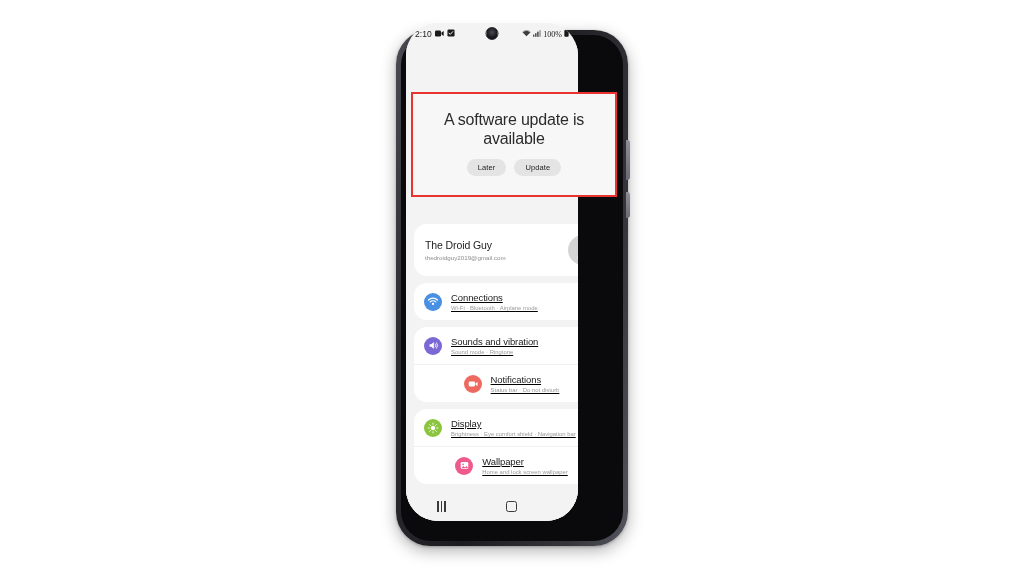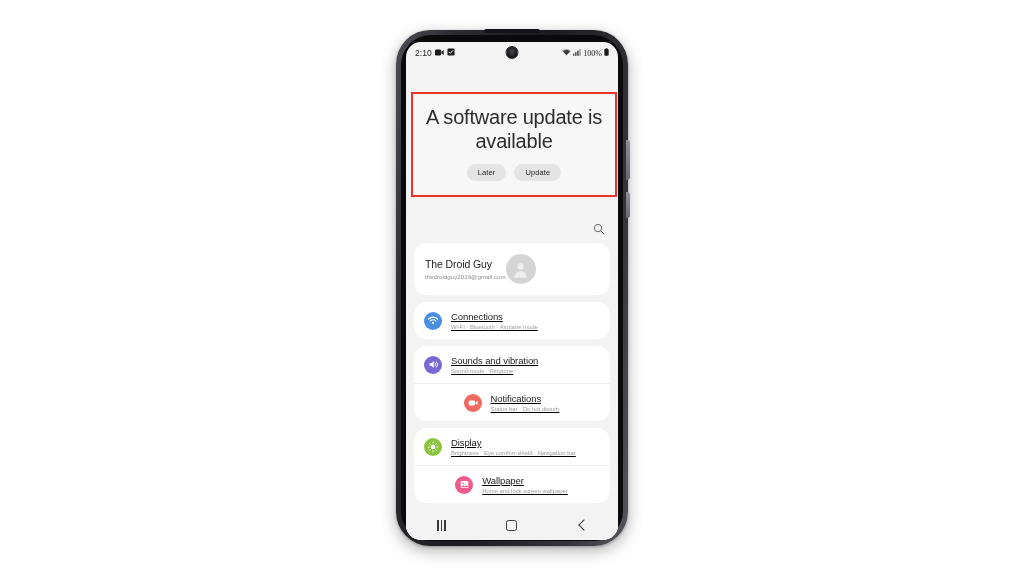--- a/index.html
+++ b/index.html
@@ -19,23 +19,23 @@
     background: linear-gradient(100deg,#4c4c55 0%,#2b2b30 18%,#1b1b1f 48%,#35353b 82%,#55555e 100%);
     box-shadow: 0 5px 16px rgba(0,0,0,.30), 0 1px 3px rgba(0,0,0,.25);
   }
   .phone-inner-bezel {
     position: absolute; left: 401px; top: 35px;
     width: 222px; height: 506px;
     border-radius: 30px;
     background: #0a0a0c;
   }
   .screen {
-    position: absolute; left: 406px; top: 42px;
-    width: 212px; height: 498px;
-    border-radius: 15px;
+    position: absolute; left: 406px; top: 23px;
+    width: 172px; height: 498px;
+    border-radius: 32px;
     background: #f3f3f3;
     overflow: hidden;
   }
   .earpiece {
     position: absolute; left: 484px; top: 29px;
     width: 56px; height: 4px; border-radius: 3px;
     background: #141418;
   }
   .side-btn-power {
     position: absolute; left: 626px; top: 140px;
@@ -74,21 +74,21 @@
     background: #f7f7f7;
     z-index: 6;
   }
   .update-inner {
     width: 100%; height: 100%;
     display: flex; flex-direction: column;
     align-items: center; justify-content: center;
     padding: 6px 8px 8px;
   }
   .update-title {
-    font-size: 20px; line-height: 1.17; color: #2c2c2c;
+    font-size: 16px; line-height: 1.17; color: #2c2c2c;
     text-align: center; font-weight: 400; letter-spacing: -.2px;
   }
   .update-actions { display: flex; gap: 8px; margin-top: 11px; }
   .pill-btn {
     background: #e4e4e4; color: #1f1f1f;
     border: none; border-radius: 11px;
     font-size: 7.5px; font-family: "Liberation Sans", sans-serif;
     padding: 4px 11px; cursor: pointer; letter-spacing: .1px;
   }
 
@@ -103,21 +103,21 @@
     display: flex; align-items: center; justify-content: flex-end;
     padding-right: 13px;
   }
   .search-ico { cursor: pointer; opacity: .8; }
 
   .card {
     background: #ffffff; border-radius: 13px;
     margin: 0 8px 7px; overflow: hidden;
   }
   .account-row {
-    display: flex; align-items: center; justify-content: flex-start;
+    display: flex; align-items: center; justify-content: space-between;
     padding: 11px 12px 11px 11px;
     cursor: pointer;
   }
   .acct-name { font-size: 10.5px; color: #1c1c1c; letter-spacing: -.1px; }
   .acct-mail { font-size: 6.2px; color: #8c8c8c; margin-top: 2.5px; }
   .avatar {
     width: 30px; height: 30px; border-radius: 50%;
     background: #d4d4d4; display: flex; align-items: center; justify-content: center;
     flex: 0 0 auto;
   }

